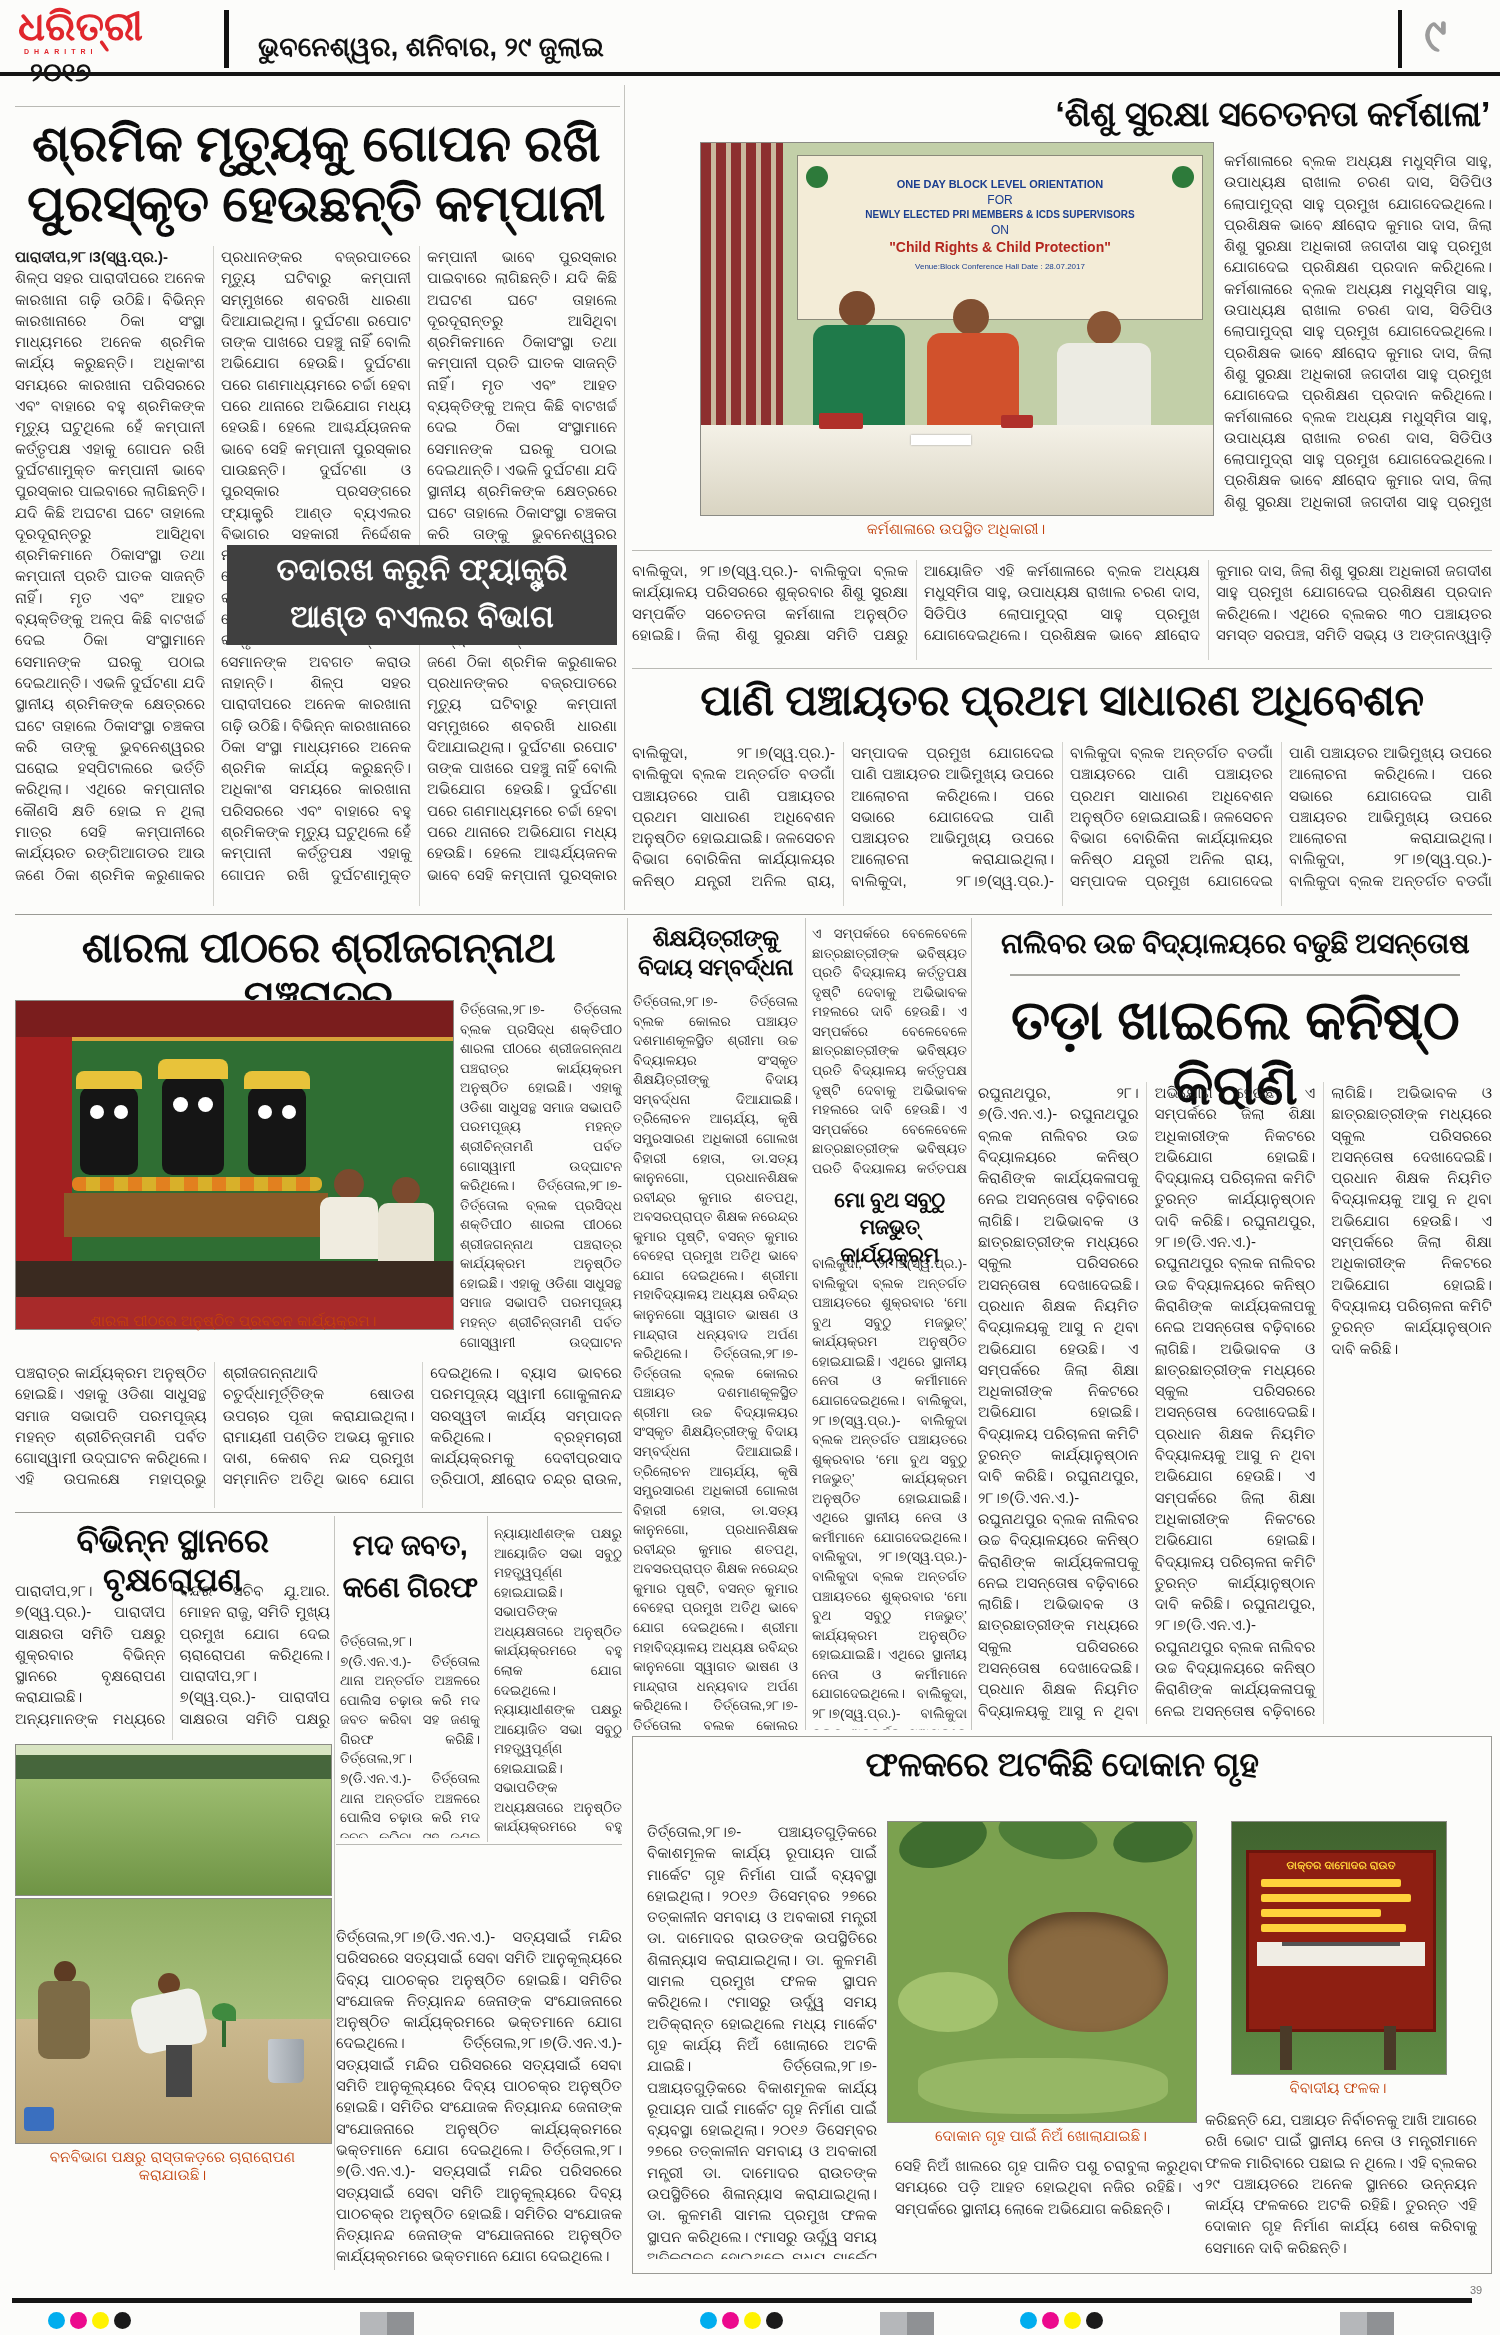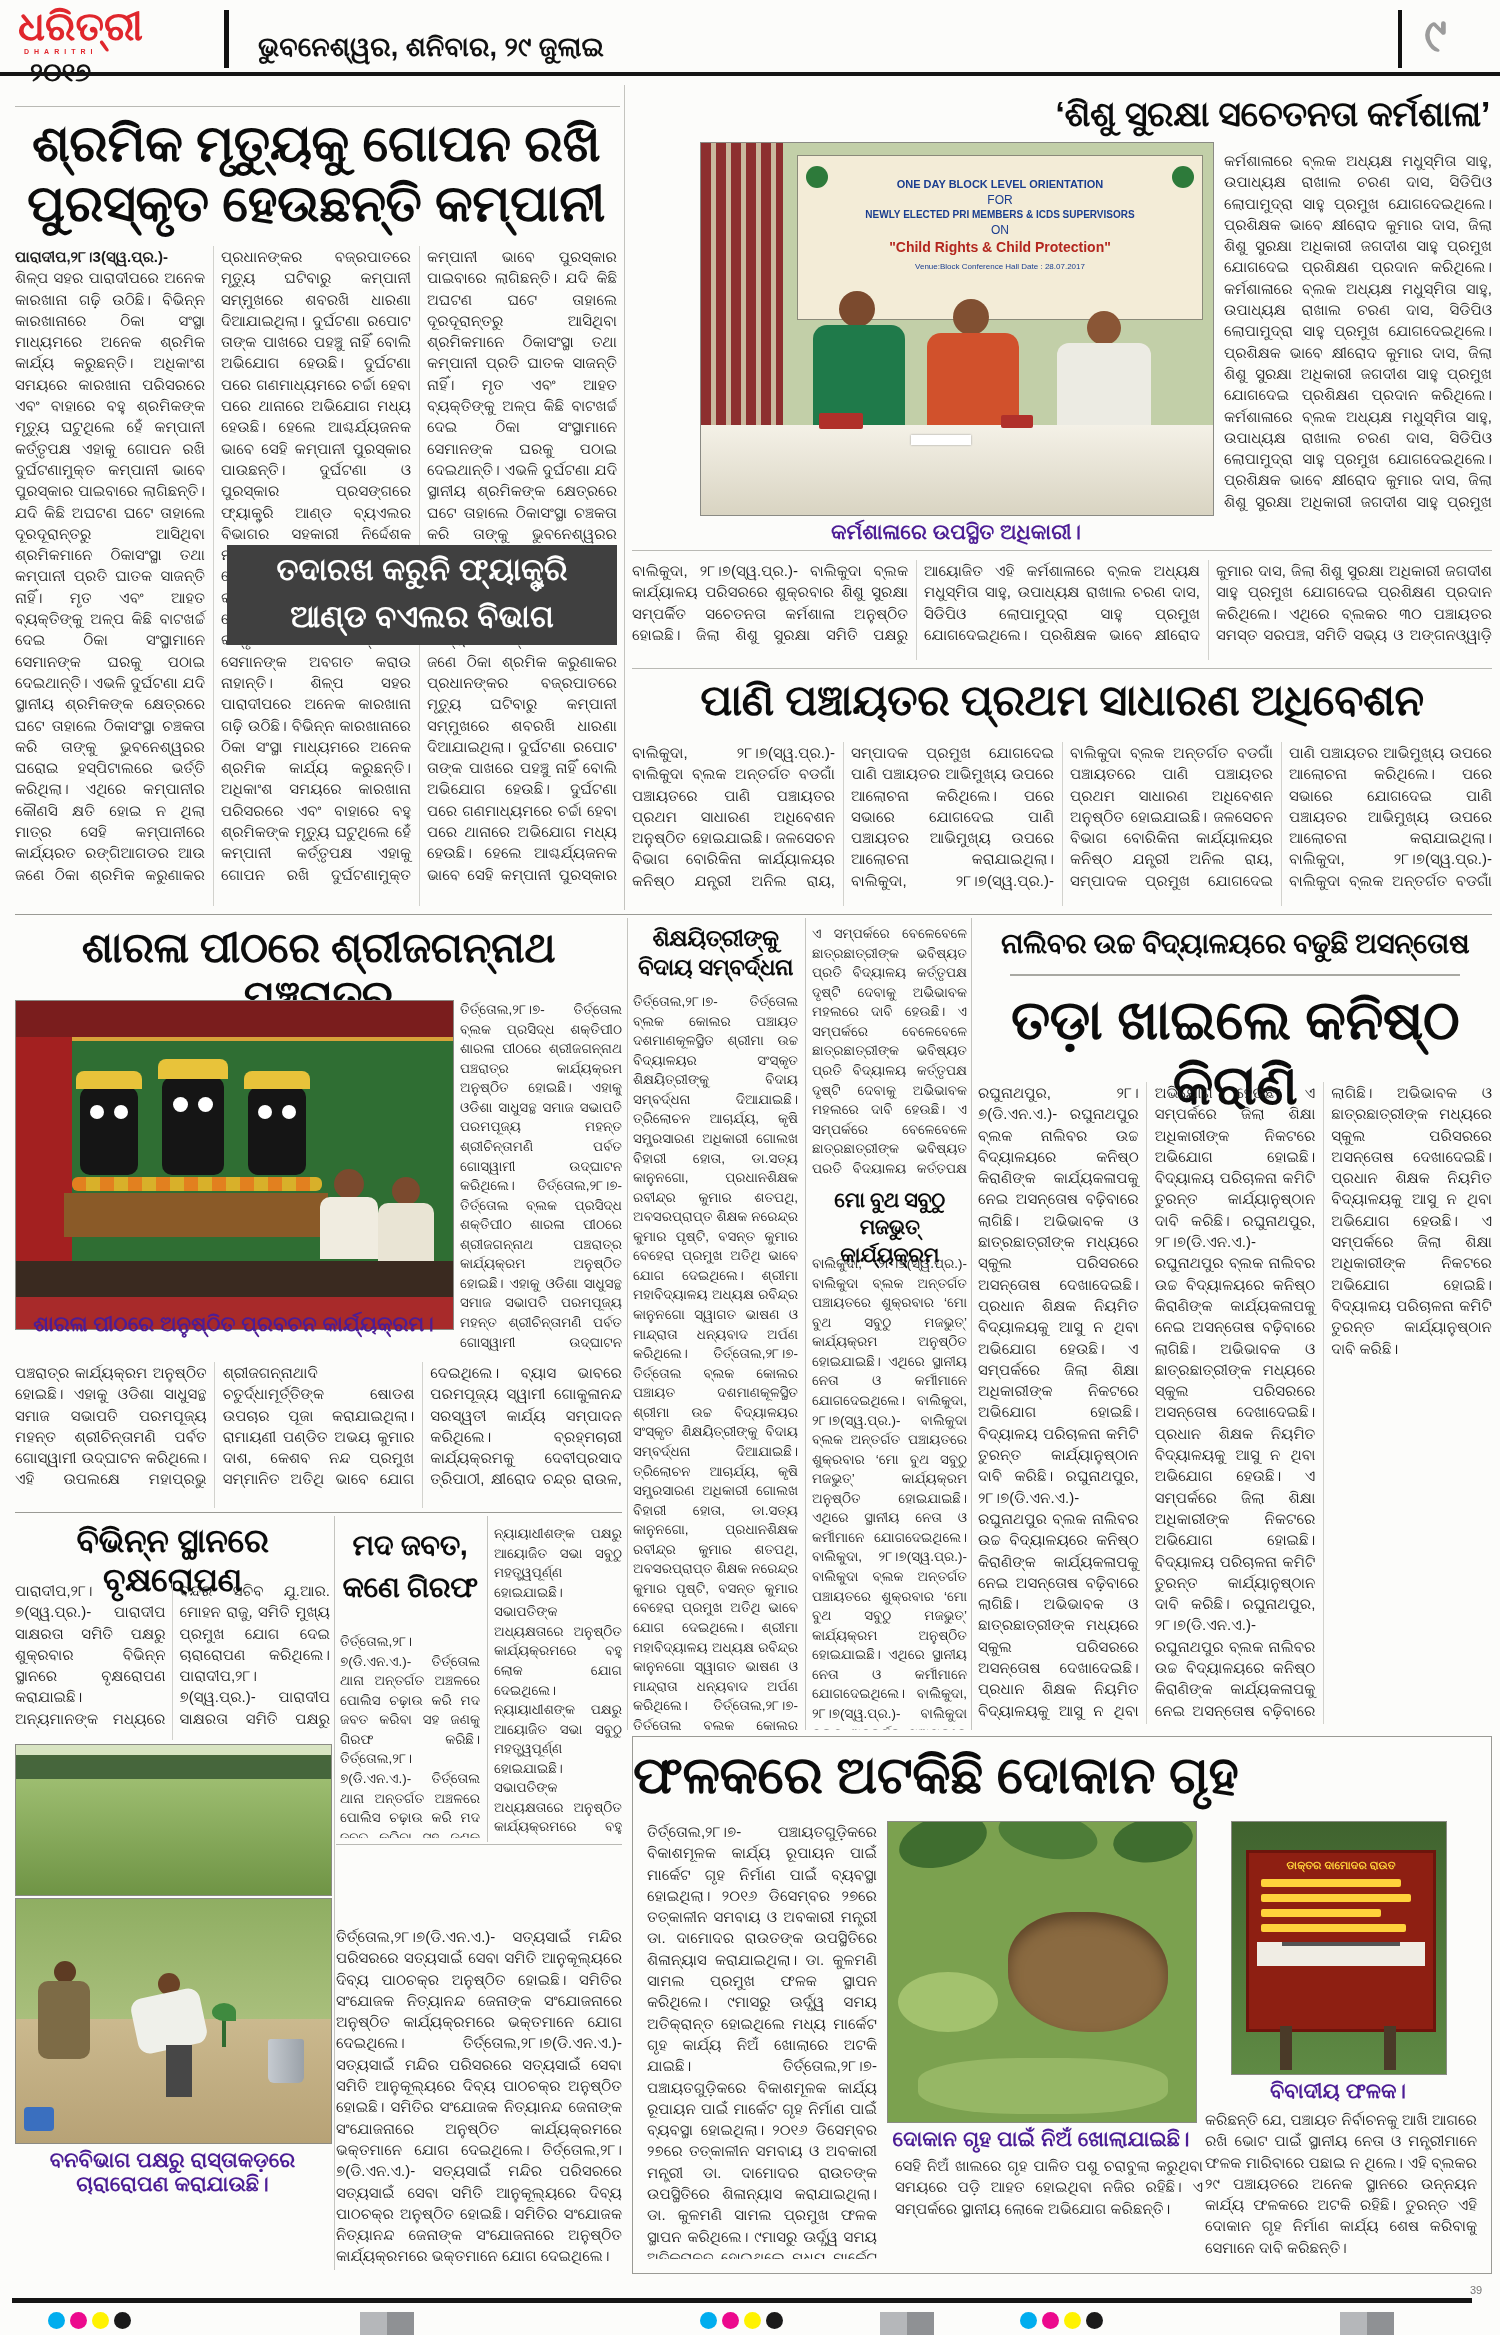--- a/index.html
+++ b/index.html
@@ -5,21 +5,21 @@
   html,body{margin:0;padding:0;background:#e8e8e4;}
   .page{position:relative;width:1500px;height:2335px;background:#fcfcfa;margin:0 auto;
         font-family:"Liberation Sans","DejaVu Sans",sans-serif;color:#1a1a1a;overflow:hidden;}
   .abs{position:absolute;}
   .bt{font-size:15px;line-height:1.42;text-align:justify;color:#1d1d1d;overflow:hidden;}
   .bt14{font-size:13.5px;line-height:1.45;text-align:justify;color:#1d1d1d;overflow:hidden;}
   .c2{column-count:2;column-gap:14px;column-rule:1px solid #d2d2cd;column-fill:auto;height:100%;}
   .c3{column-count:3;column-gap:16px;column-rule:1px solid #d2d2cd;column-fill:auto;height:100%;}
   .c4{column-count:4;column-gap:16px;column-rule:1px solid #d2d2cd;column-fill:auto;height:100%;}
   .hd{font-weight:800;color:#0c0c0c;letter-spacing:-.5px;}
-  .cap{font-size:21px;font-weight:700;text-align:center;color:#4c1d95;}
+  .cap{font-size:15px;font-weight:400;text-align:center;color:#c2410c;}
   .hline{background:#b9b9b4;height:1px;}
   .vline{background:#c4c4bf;width:1px;}
   .photo{border:1px solid #8a8a84;overflow:hidden;background:#cfcfc8;}
   .callout{background:#404040;color:#fff;text-align:center;font-weight:800;}
   .dot{width:17px;height:17px;border-radius:50%;display:inline-block;margin-right:5px;}
   .graysq{width:27px;height:27px;display:inline-block;}
   .bannertext{color:#1a3d8f;text-align:center;line-height:1.35;}
   .boardline{background:#ffd23b;height:8px;border-radius:2px;margin:7px 12px;}
 </style>
 </head>
@@ -169,21 +169,21 @@
     <div>ମଦ ଜବତ,</div>
     <div>କଣେ ଗିରଫ</div>
   </div>
   <div class="abs bt14" style="left:340px;top:1632px;width:140px;height:206px;">ତିର୍ତ୍ତୋଲ,୨୮।୭(ଡି.ଏନ.ଏ.)- ତିର୍ତ୍ତୋଲ ଥାନା ଅନ୍ତର୍ଗତ ଅଞ୍ଚଳରେ ପୋଲିସ ଚଢ଼ାଉ କରି ମଦ ଜବତ କରିବା ସହ ଜଣକୁ ଗିରଫ କରିଛି। ତିର୍ତ୍ତୋଲ,୨୮।୭(ଡି.ଏନ.ଏ.)- ତିର୍ତ୍ତୋଲ ଥାନା ଅନ୍ତର୍ଗତ ଅଞ୍ଚଳରେ ପୋଲିସ ଚଢ଼ାଉ କରି ମଦ ଜବତ କରିବା ସହ ଜଣକୁ ଗିରଫ କରିଛି। ତିର୍ତ୍ତୋଲ,୨୮।୭(ଡି.ଏନ.ଏ.)- ତିର୍ତ୍ତୋଲ ଥାନା ଅନ୍ତର୍ଗତ ଅଞ୍ଚଳରେ ପୋଲିସ ଚଢ଼ାଉ କରି ମଦ ଜବତ କରିବା ସହ ଜଣକୁ ଗିରଫ କରିଛି।</div>
   <div class="abs vline" style="left:487px;top:1516px;height:326px;"></div>
   <div class="abs bt14" style="left:494px;top:1524px;width:128px;height:314px;">ନ୍ୟାୟାଧୀଶଙ୍କ ପକ୍ଷରୁ ଆୟୋଜିତ ସଭା ସବୁଠୁ ମହତ୍ତ୍ୱପୂର୍ଣ୍ଣ ହୋଇଯାଇଛି। ସଭାପତିଙ୍କ ଅଧ୍ୟକ୍ଷତାରେ ଅନୁଷ୍ଠିତ କାର୍ଯ୍ୟକ୍ରମରେ ବହୁ ଲୋକ ଯୋଗ ଦେଇଥିଲେ। ନ୍ୟାୟାଧୀଶଙ୍କ ପକ୍ଷରୁ ଆୟୋଜିତ ସଭା ସବୁଠୁ ମହତ୍ତ୍ୱପୂର୍ଣ୍ଣ ହୋଇଯାଇଛି। ସଭାପତିଙ୍କ ଅଧ୍ୟକ୍ଷତାରେ ଅନୁଷ୍ଠିତ କାର୍ଯ୍ୟକ୍ରମରେ ବହୁ ଲୋକ ଯୋଗ ଦେଇଥିଲେ। ନ୍ୟାୟାଧୀଶଙ୍କ ପକ୍ଷରୁ ଆୟୋଜିତ ସଭା ସବୁଠୁ ମହତ୍ତ୍ୱପୂର୍ଣ୍ଣ ହୋଇଯାଇଛି। ସଭାପତିଙ୍କ ଅଧ୍ୟକ୍ଷତାରେ ଅନୁଷ୍ଠିତ କାର୍ଯ୍ୟକ୍ରମରେ ବହୁ ଲୋକ ଯୋଗ ଦେଇଥିଲେ।</div>
   <div class="abs hline" style="left:336px;top:1844px;width:286px;"></div>
   <div class="abs bt" style="left:336px;top:1926px;width:286px;height:344px;">ତିର୍ତ୍ତୋଲ,୨୮।୭(ଡି.ଏନ.ଏ.)- ସତ୍ୟସାଇଁ ମନ୍ଦିର ପରିସରରେ ସତ୍ୟସାଇଁ ସେବା ସମିତି ଆନୁକୂଲ୍ୟରେ ଦି‌ବ୍ୟ ପାଠଚକ୍ର ଅନୁଷ୍ଠିତ ହୋଇଛି। ସମିତିର ସଂଯୋଜକ ନିତ୍ୟାନନ୍ଦ ଜେନାଙ୍କ ସଂଯୋଜନାରେ ଅନୁଷ୍ଠିତ କାର୍ଯ୍ୟକ୍ରମରେ ଭକ୍ତମାନେ ଯୋଗ ଦେଇଥିଲେ। ତିର୍ତ୍ତୋଲ,୨୮।୭(ଡି.ଏନ.ଏ.)- ସତ୍ୟସାଇଁ ମନ୍ଦିର ପରିସରରେ ସତ୍ୟସାଇଁ ସେବା ସମିତି ଆନୁକୂଲ୍ୟରେ ଦି‌ବ୍ୟ ପାଠଚକ୍ର ଅନୁଷ୍ଠିତ ହୋଇଛି। ସମିତିର ସଂଯୋଜକ ନିତ୍ୟାନନ୍ଦ ଜେନାଙ୍କ ସଂଯୋଜନାରେ ଅନୁଷ୍ଠିତ କାର୍ଯ୍ୟକ୍ରମରେ ଭକ୍ତମାନେ ଯୋଗ ଦେଇଥିଲେ। ତିର୍ତ୍ତୋଲ,୨୮।୭(ଡି.ଏନ.ଏ.)- ସତ୍ୟସାଇଁ ମନ୍ଦିର ପରିସରରେ ସତ୍ୟସାଇଁ ସେବା ସମିତି ଆନୁକୂଲ୍ୟରେ ଦି‌ବ୍ୟ ପାଠଚକ୍ର ଅନୁଷ୍ଠିତ ହୋଇଛି। ସମିତିର ସଂଯୋଜକ ନିତ୍ୟାନନ୍ଦ ଜେନାଙ୍କ ସଂଯୋଜନାରେ ଅନୁଷ୍ଠିତ କାର୍ଯ୍ୟକ୍ରମରେ ଭକ୍ତମାନେ ଯୋଗ ଦେଇଥିଲେ।</div>
 
   <div class="abs" style="left:632px;top:1736px;width:858px;height:536px;border:1px solid #9a9a94;background:#fcfcfa;">
-    <div class="hd" style="margin-top:8px;text-align:left;font-size:52px;">ଫଳକରେ ଅଟକିଛି ଦୋକାନ ଗୃହ</div>
+    <div class="hd" style="margin-top:8px;text-align:center;font-size:34px;">ଫଳକରେ ଅଟକିଛି ଦୋକାନ ଗୃହ</div>
     <div class="abs bt" style="left:14px;top:84px;width:230px;height:438px;">ତିର୍ତ୍ତୋଲ,୨୮।୭- ପଞ୍ଚାୟତଗୁଡ଼ିକରେ ବିକାଶମୂଳକ କାର୍ଯ୍ୟ ରୂପାୟନ ପାଇଁ ମାର୍କେଟ ଗୃହ ନିର୍ମାଣ ପାଇଁ ବ୍ୟବସ୍ଥା ହୋଇଥିଲା। ୨୦୧୬ ଡିସେମ୍ବର ୨୭ରେ ତତ୍କାଳୀନ ସମବାୟ ଓ ଅବକାରୀ ମନ୍ତ୍ରୀ ଡା. ଦାମୋଦର ରାଉତଙ୍କ ଉପସ୍ଥିତିରେ ଶିଳାନ୍ୟାସ କରାଯାଇଥିଲା। ଡା. କୁଳମଣି ସାମଲ ପ୍ରମୁଖ ଫଳକ ସ୍ଥାପନ କରିଥିଲେ। ୯ମାସରୁ ଊର୍ଦ୍ଧ୍ୱ ସମୟ ଅତିକ୍ରାନ୍ତ ହୋଇଥିଲେ ମଧ୍ୟ ମାର୍କେଟ ଗୃହ କାର୍ଯ୍ୟ ନିଅଁ ଖୋଲାରେ ଅଟକି ଯାଇଛି। ତିର୍ତ୍ତୋଲ,୨୮।୭- ପଞ୍ଚାୟତଗୁଡ଼ିକରେ ବିକାଶମୂଳକ କାର୍ଯ୍ୟ ରୂପାୟନ ପାଇଁ ମାର୍କେଟ ଗୃହ ନିର୍ମାଣ ପାଇଁ ବ୍ୟବସ୍ଥା ହୋଇଥିଲା। ୨୦୧୬ ଡିସେମ୍ବର ୨୭ରେ ତତ୍କାଳୀନ ସମବାୟ ଓ ଅବକାରୀ ମନ୍ତ୍ରୀ ଡା. ଦାମୋଦର ରାଉତଙ୍କ ଉପସ୍ଥିତିରେ ଶିଳାନ୍ୟାସ କରାଯାଇଥିଲା। ଡା. କୁଳମଣି ସାମଲ ପ୍ରମୁଖ ଫଳକ ସ୍ଥାପନ କରିଥିଲେ। ୯ମାସରୁ ଊର୍ଦ୍ଧ୍ୱ ସମୟ ଅତିକ୍ରାନ୍ତ ହୋଇଥିଲେ ମଧ୍ୟ ମାର୍କେଟ ଗୃହ କାର୍ଯ୍ୟ ନିଅଁ ଖୋଲାରେ ଅଟକି ଯାଇଛି।</div>
 
     <div class="abs photo" style="left:254px;top:84px;width:308px;height:300px;background:#7ba14f;">
       <div class="abs" style="left:10px;top:-6px;width:90px;height:50px;border-radius:50%;background:#3f6d2f;transform:rotate(-16deg);"></div>
       <div class="abs" style="left:110px;top:-10px;width:100px;height:46px;border-radius:50%;background:#4e7d38;transform:rotate(10deg);"></div>
       <div class="abs" style="left:225px;top:-4px;width:80px;height:44px;border-radius:50%;background:#3f6d2f;transform:rotate(-8deg);"></div>
       <div class="abs" style="left:120px;top:90px;width:160px;height:120px;border-radius:40% 50% 45% 50%;background:#8a6a41;box-shadow:inset 0 8px 14px #5e4529;"></div>
       <div class="abs" style="left:10px;top:150px;width:100px;height:60px;border-radius:50%;background:#a3c26e;"></div>
       <div class="abs" style="left:30px;top:236px;width:250px;height:56px;border-radius:40%;background:#96b765;"></div>
     </div>

